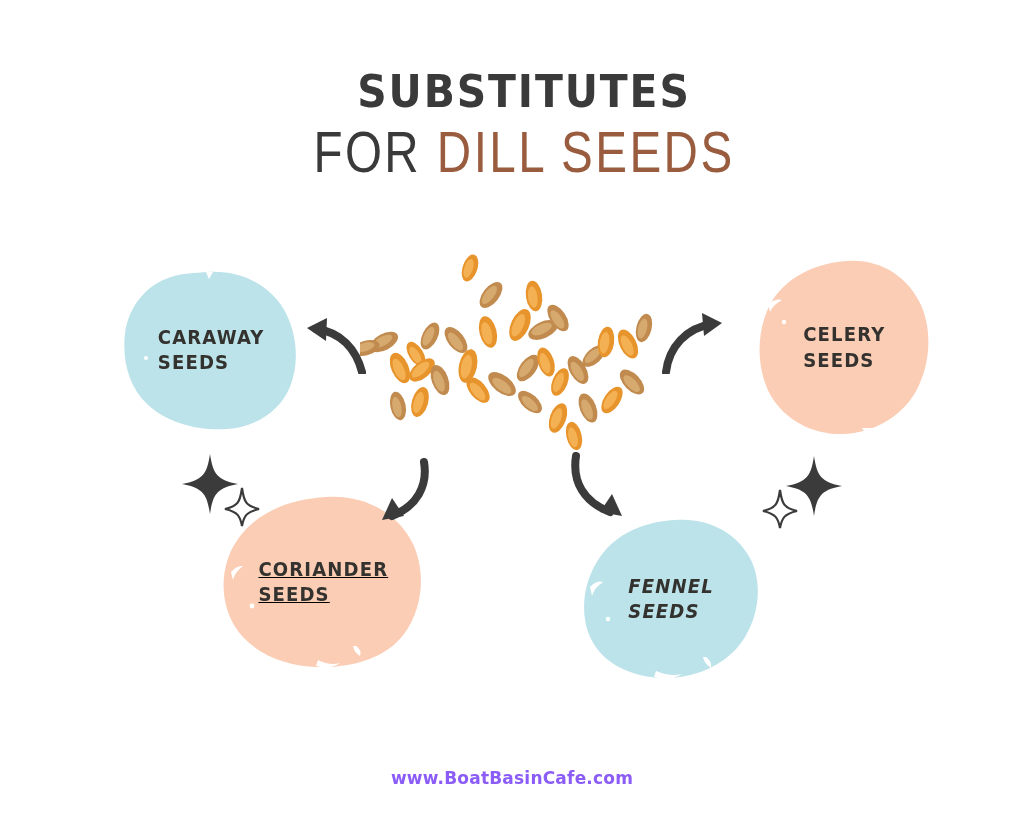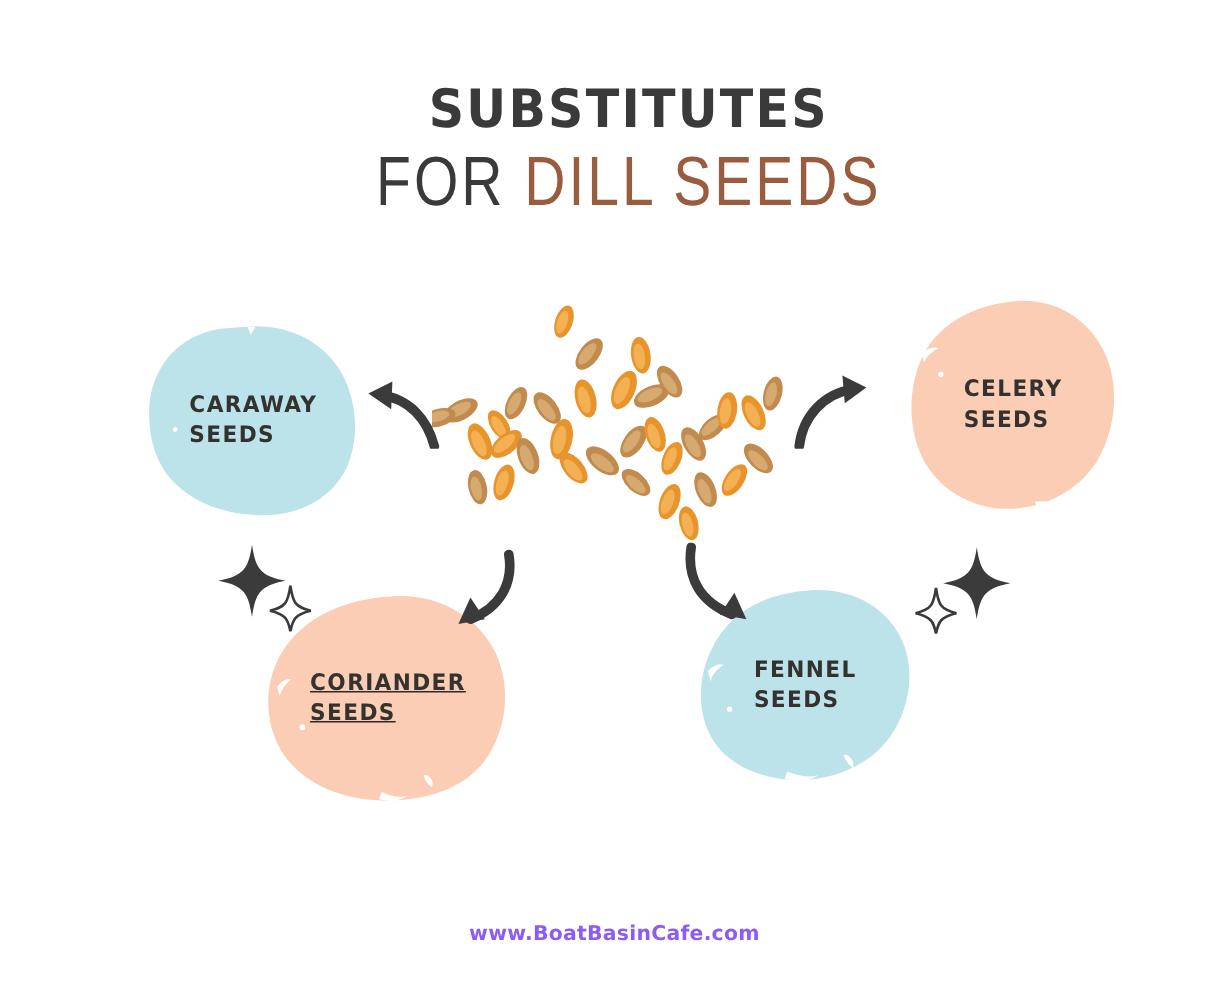--- a/index.html
+++ b/index.html
@@ -44,25 +44,25 @@
     position:relative;z-index:2;
     font-family:"DejaVu Sans", sans-serif;
     font-weight:bold;
     color:#33322f;
     letter-spacing:1.2px;
     line-height:1.32;
     transform:scaleX(0.95);
   }
   #blob-caraway{left:122px;top:270px;width:178px;height:160px;}
   #blob-caraway .blob-label{font-size:19px;}
-  #blob-celery{left:758px;top:250px;width:172px;height:175px;}
+  #blob-celery{left:758px;top:260px;width:172px;height:175px;}
   #blob-celery .blob-label{font-size:19px;}
   #blob-coriander{left:222px;top:496px;width:202px;height:172px;text-decoration:underline;}
   #blob-coriander .blob-label{font-size:19px;}
-  #blob-fennel{left:584px;top:491px;width:175px;height:160px;}
+  #blob-fennel{left:584px;top:519px;width:175px;height:160px;font-style:italic;}
   #blob-fennel .blob-label{font-size:19px;}
 
   
   .arrow{position:absolute;}
   #arrow-left{left:300px;top:316px;width:68px;height:58px;}
   #arrow-right{left:660px;top:312px;width:70px;height:62px;}
   #arrow-bottom-left{left:366px;top:458px;width:68px;height:70px;}
   #arrow-bottom-right{left:566px;top:452px;width:72px;height:74px;}
 
   

